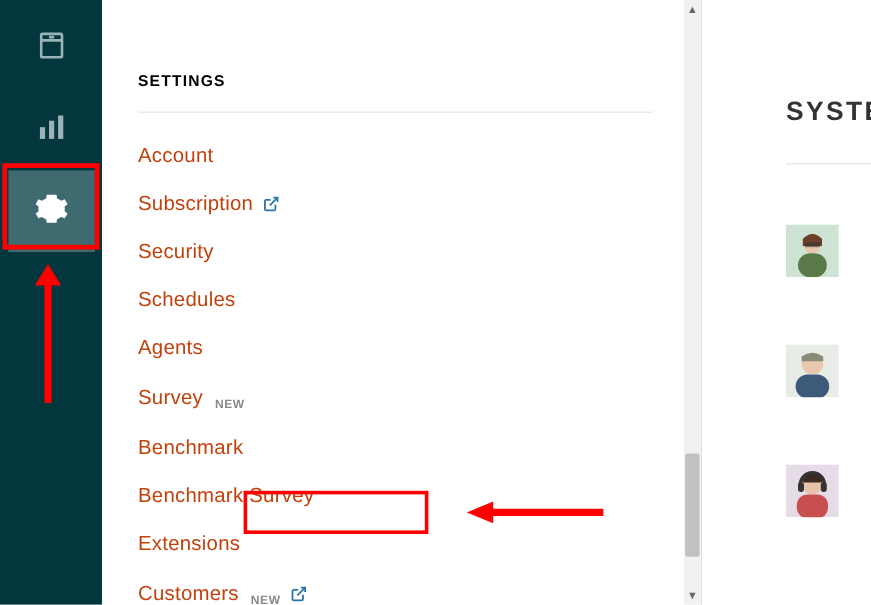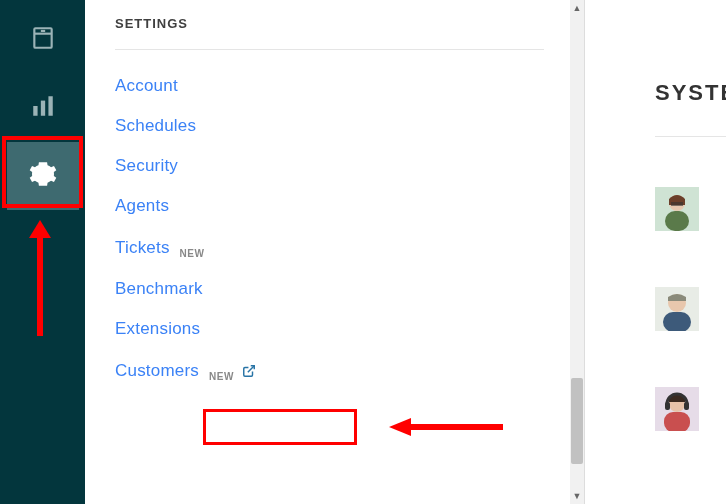--- a/index.html
+++ b/index.html
@@ -53,37 +53,38 @@
     .settings-panel {
       width: 500px;
       padding: 16px 0 0 30px;
       position: relative;
       border-right: 1px solid #ddd;
     }
     .settings-heading {
       font-size: 13px;
       font-weight: 600;
       letter-spacing: 1px;
-      color: #404040;
+      color: #000000;
       padding-bottom: 18px;
       border-bottom: 1px solid #e5e5e5;
       margin-right: 40px;
+      margin-top: 44px;
     }
     .nav-list {
       list-style: none;
       padding-top: 16px;
     }
     .nav-item {
       display: flex;
       align-items: center;
       padding: 10px 0;
       cursor: pointer;
     }
     .nav-item-label {
-      color: #3b82f6;
+      color: #c2410c;
       font-size: 17px;
       letter-spacing: 0.2px;
     }
     .nav-badge {
       font-size: 10px;
       font-weight: 600;
       letter-spacing: 0.5px;
       color: #888;
       margin-left: 10px;
       text-transform: uppercase;
@@ -195,34 +196,47 @@
   </svg>
 </div>
 
 <div class="settings-panel">
   <div class="settings-heading">SETTINGS</div>
   <ul class="nav-list">
     <li class="nav-item">
       <span class="nav-item-label">Account</span>
     </li>
     <li class="nav-item">
+      <span class="nav-item-label">Subscription</span>
+      <span class="ext-link-icon">
+        <svg width="14" height="14" viewBox="0 0 24 24" fill="none" stroke="#2874a6" stroke-width="2.5">
+          <path d="M18 13v6a2 2 0 01-2 2H5a2 2 0 01-2-2V8a2 2 0 012-2h6"></path>
+          <polyline points="15 3 21 3 21 9"></polyline>
+          <line x1="10" y1="14" x2="21" y2="3"></line>
+        </svg>
+      </span>
+    </li>
+    <li class="nav-item">
+      <span class="nav-item-label">Security</span>
+    </li>
+    <li class="nav-item">
       <span class="nav-item-label">Schedules</span>
     </li>
     <li class="nav-item">
-      <span class="nav-item-label">Security</span>
-    </li>
-    <li class="nav-item">
       <span class="nav-item-label">Agents</span>
     </li>
     <li class="nav-item">
-      <span class="nav-item-label">Tickets</span>
+      <span class="nav-item-label">Survey</span>
       <span class="nav-badge">NEW</span>
     </li>
     <li class="nav-item">
       <span class="nav-item-label">Benchmark</span>
+    </li>
+    <li class="nav-item">
+      <span class="nav-item-label">Benchmark Survey</span>
     </li>
     <li class="nav-item">
       <span class="nav-item-label">Extensions</span>
     </li>
     <li class="nav-item">
       <span class="nav-item-label">Customers</span>
       <span class="nav-badge">NEW</span>
       <span class="ext-link-icon">
         <svg width="14" height="14" viewBox="0 0 24 24" fill="none" stroke="#2874a6" stroke-width="2.5">
           <path d="M18 13v6a2 2 0 01-2 2H5a2 2 0 01-2-2V8a2 2 0 012-2h6"></path>

